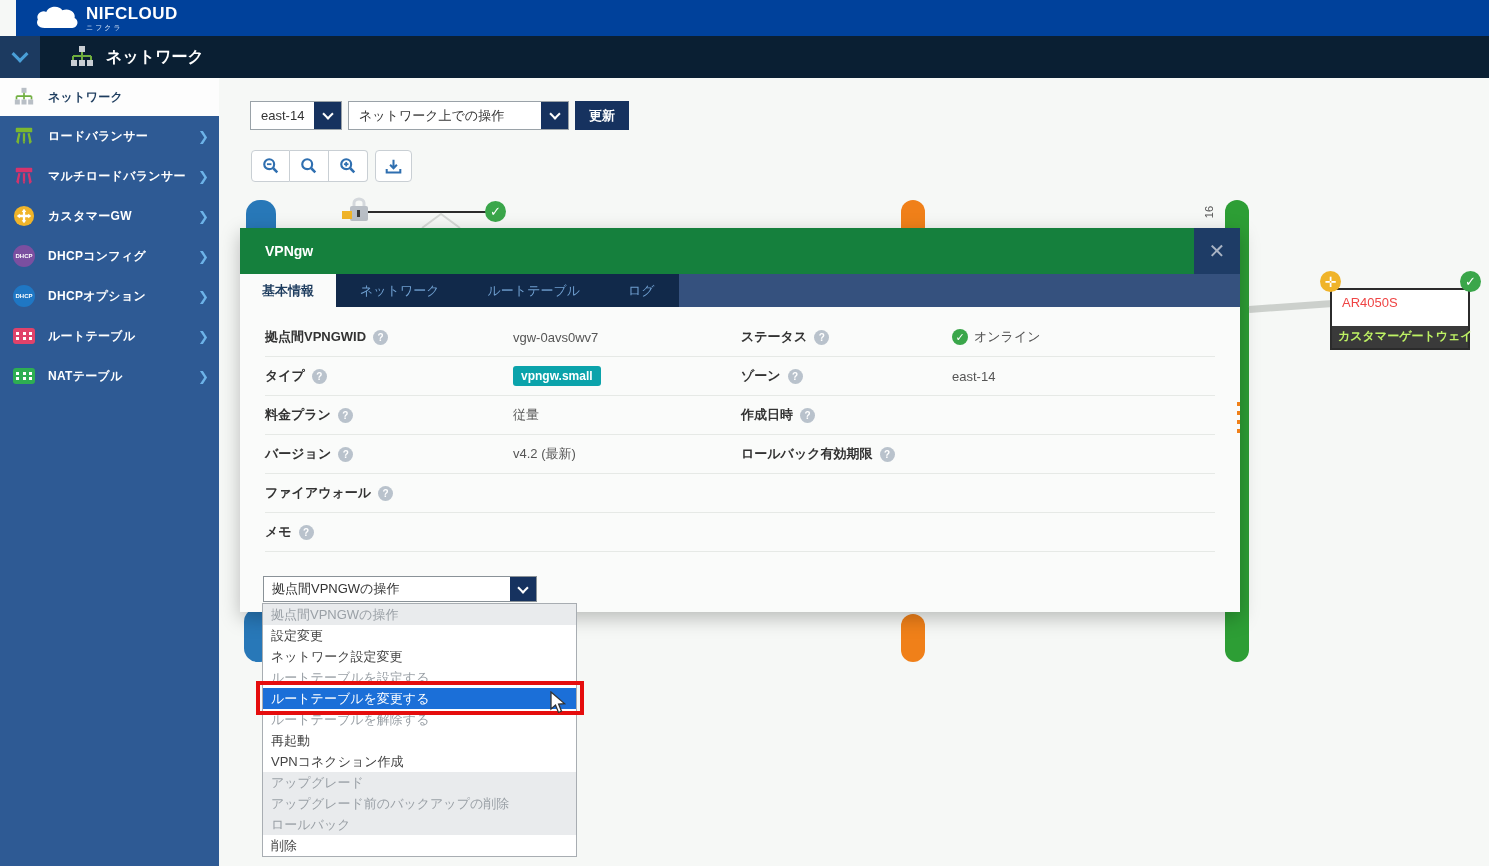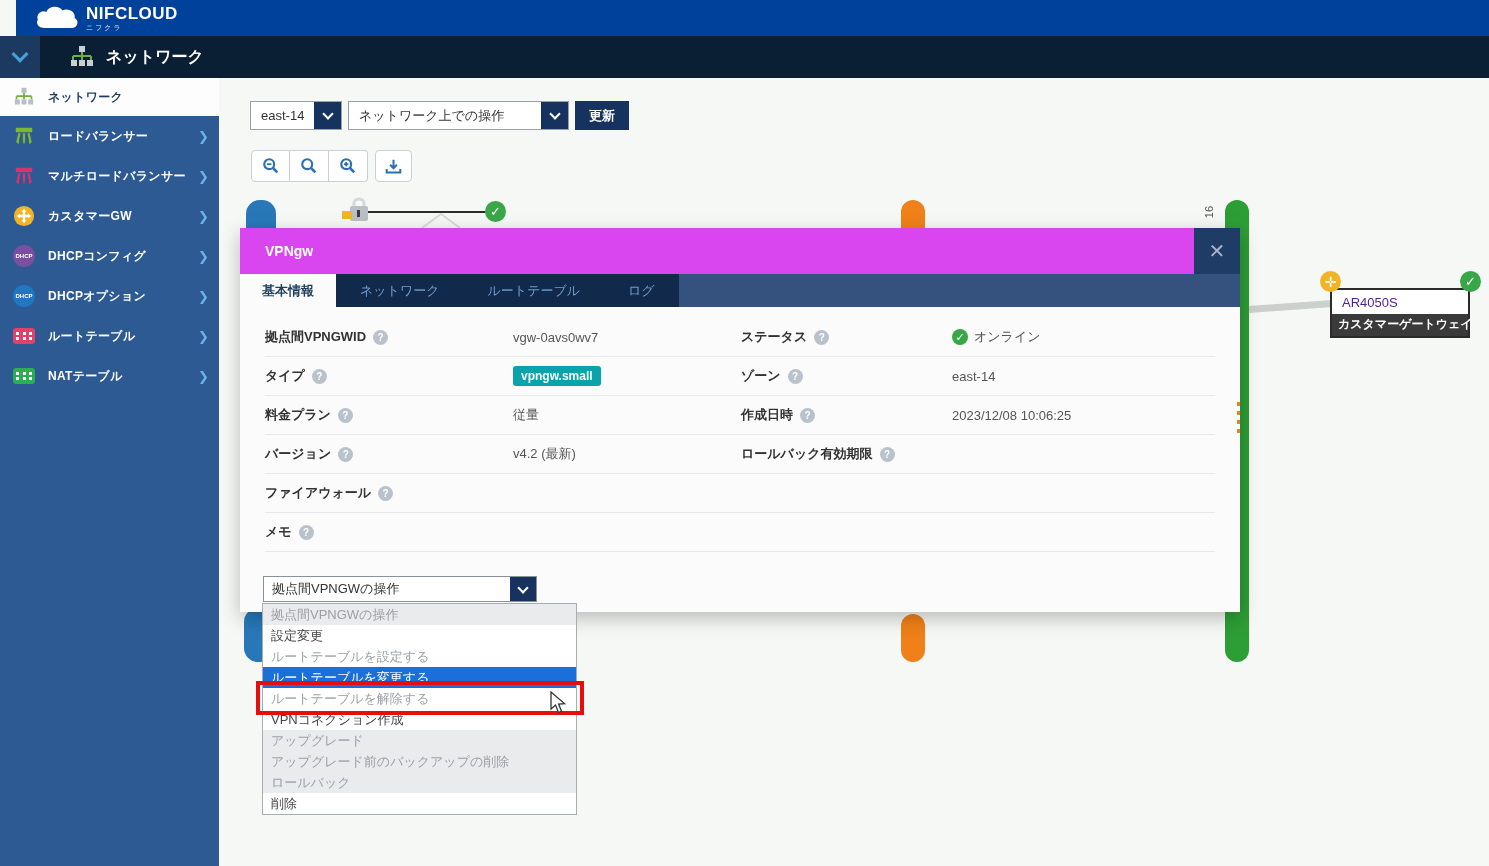--- a/index.html
+++ b/index.html
@@ -43,29 +43,29 @@
   .tool-btn { width:39px; height:32px; background:#fff; border:1px solid #c9cfd4; display:flex; align-items:center; justify-content:center; cursor:pointer; }
   .zoom-group .tool-btn + .tool-btn { border-left:none; }
   .zoom-group .tool-btn:first-child { border-radius:4px 0 0 4px; }
   .zoom-group .tool-btn:last-child { border-radius:0 4px 4px 0; }
   .tool-btn.single { border-radius:4px; }
 
   
   .pill { border-radius:14px; }
   .seg-label { font-size:11px; color:#555; transform:rotate(-90deg); transform-origin:center; }
   .gw-card { border:2px solid #2b2b2b; width:140px; background:#fff; }
-  .gw-card .nm { font-size:13px; color:#4c1d95; padding:5px 10px 4px; background:#fff; }
-  .gw-card .ft { font-size:12px; font-weight:bold; color:#ffffff; background:#3a3a3a; padding:2px 6px 3px; white-space:nowrap; }
+  .gw-card .nm { font-size:13px; color:#ef4444; padding:5px 10px 16px; background:#fff; }
+  .gw-card .ft { font-size:12px; font-weight:bold; color:#bef264; background:#3a3a3a; padding:2px 6px 3px; white-space:nowrap; }
   .badge-circ { width:21px; height:21px; border-radius:50%; display:flex; align-items:center; justify-content:center; }
   .check-circ { background:#3aa64a; color:#fff; font-size:13px; font-weight:bold; }
   .cross-circ { background:#f0b429; color:#fff; font-size:14px; font-weight:bold; }
 
   
   #modal { left:240px; top:228px; width:1000px; height:384px; background:#fafbfa; box-shadow:0 6px 18px rgba(0,0,0,.25); z-index:20; }
-  #modal-header { height:46px; background:#d946ef; display:flex; align-items:center; }
+  #modal-header { height:46px; background:#15803d; display:flex; align-items:center; }
   #modal-title { color:#fff; font-size:14px; font-weight:bold; margin-left:25px; flex:1; }
   #modal-close { width:46px; height:46px; background:#1e3c66; color:#aab4c4; font-size:20px; display:flex; align-items:center; justify-content:center; cursor:pointer; }
   #tabstrip { height:33px; display:flex; background:#35517e; }
   .tabs-left { display:flex; background:#11294a; }
   .tab { padding:0 24px; display:flex; align-items:center; font-size:13px; color:#6f9fd0; cursor:pointer; white-space:nowrap; }
   .tab.active { background:#fafbfa; color:#1d3c5e; font-weight:bold; padding:0 22px; }
   #modal-body { padding:11px 0 0 0; }
   .frow { display:flex; align-items:center; min-height:39px; border-bottom:1px solid #e6e9e6; margin:0 25px;gap:28px; }
   .fl { font-size:13px; font-weight:bold; color:#333; display:flex; align-items:center; gap:7px; }
   .fv { font-size:13px; color:#555; display:flex; align-items:center; gap:6px; }
@@ -317,21 +317,20 @@
     <div class="frow">
       <span class="fl c1l">
           <span>料金プラン</span>
           <span class="qmark">?</span>
         </span>
       <span class="fv c1v">従量</span>
       <span class="fl c2l">
           <span>作成日時</span>
           <span class="qmark">?</span>
         </span>
-      <span class="fv c2v">2023/12/08 10:06:25</span>
     </div>
     <div class="frow">
       <span class="fl c1l">
           <span>バージョン</span>
           <span class="qmark">?</span>
         </span>
       <span class="fv c1v">v4.2 (最新)</span>
       <span class="fl c2l">
           <span>ロールバック有効期限</span>
           <span class="qmark">?</span>
@@ -355,23 +354,25 @@
     <span class="txt">拠点間VPNGWの操作</span>
     <span class="dd">
         <span class="dd-chev"></span>
       </span>
   </div>
 </div>
 
 <div class="abs" id="menu">
   <div class="mi dis dimbg">拠点間VPNGWの操作</div>
   <div class="mi">設定変更</div>
+  <div class="mi">ネットワーク設定変更</div>
   <div class="mi dis">ルートテーブルを設定する</div>
   <div class="mi sel">ルートテーブルを変更する</div>
   <div class="mi dis">ルートテーブルを解除する</div>
+  <div class="mi">再起動</div>
   <div class="mi">VPNコネクション作成</div>
   <div class="mi dis dimbg">アップグレード</div>
   <div class="mi dis dimbg">アップグレード前のバックアップの削除</div>
   <div class="mi dis dimbg">ロールバック</div>
   <div class="mi">削除</div>
 </div>
 
 <div class="abs" id="red-box"></div>
 
 <svg class="abs" id="cursor" width="20" height="24" viewBox="0 0 20 24">

